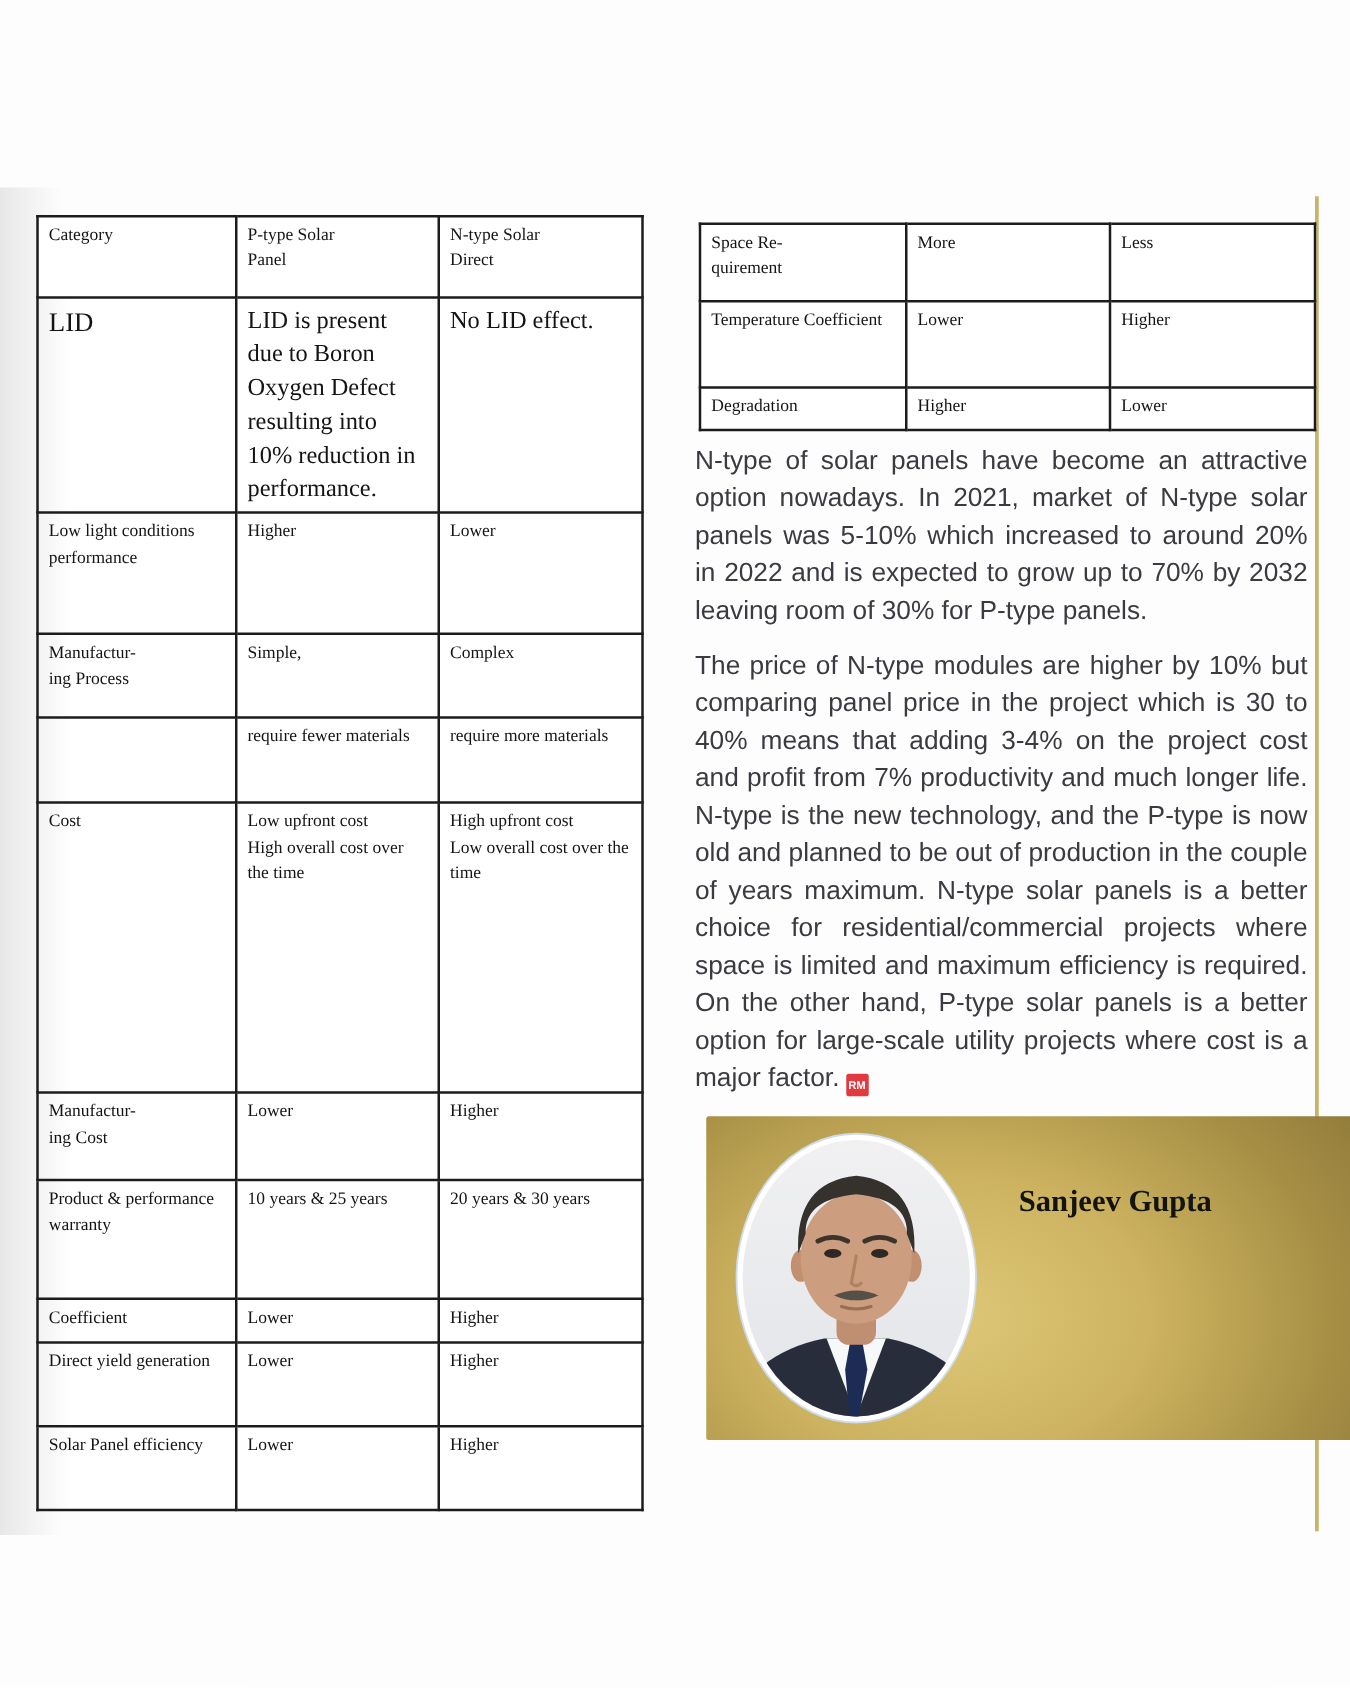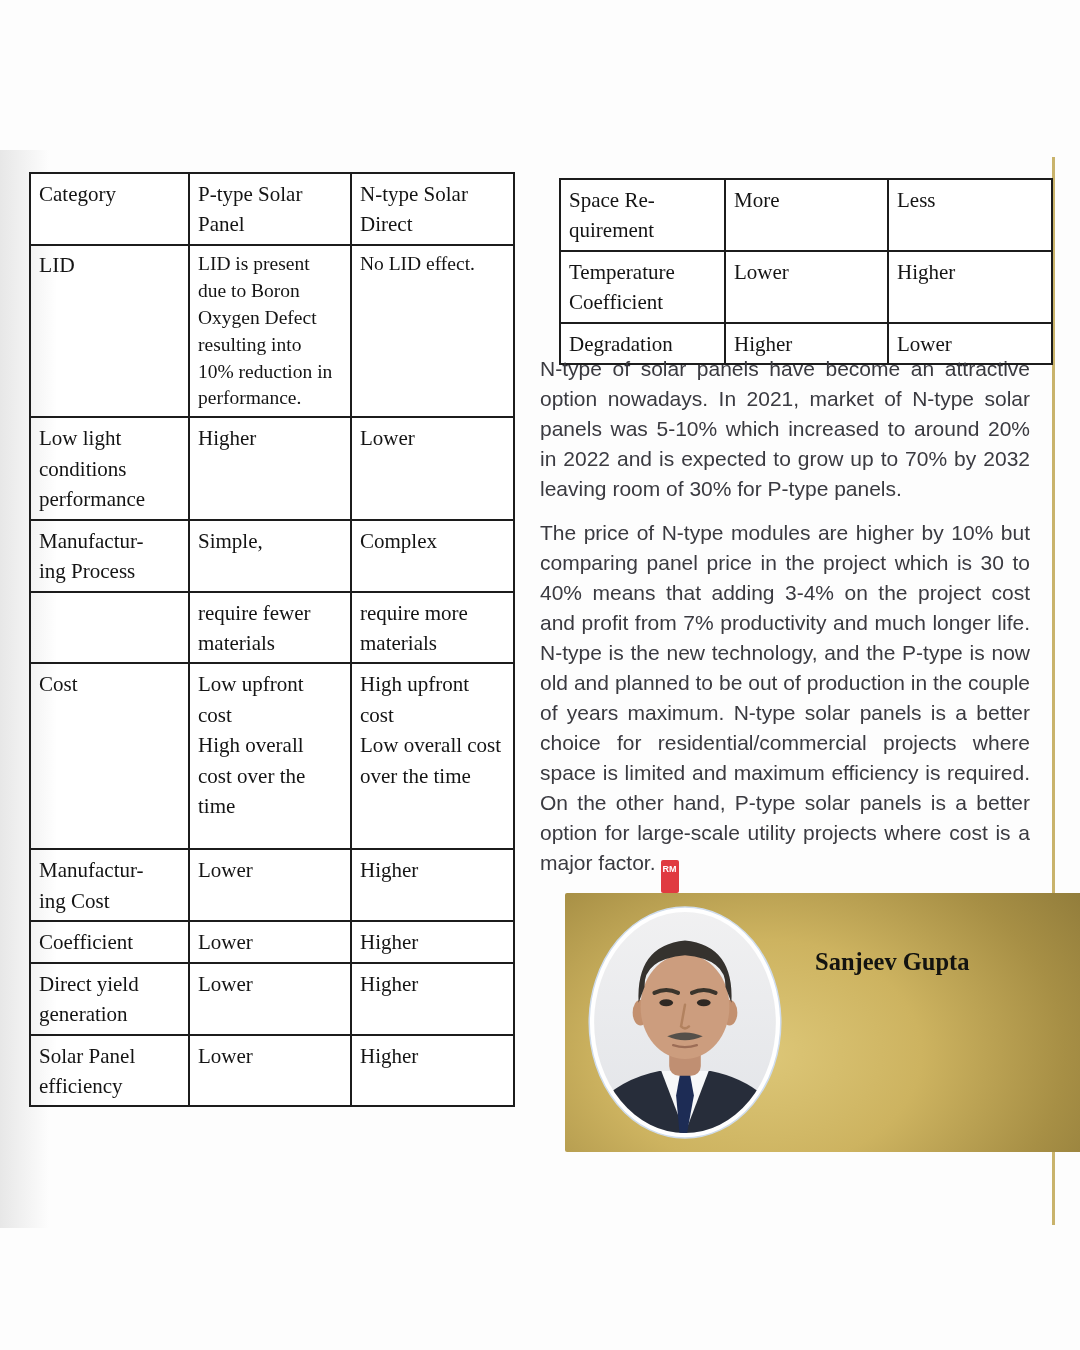--- a/index.html
+++ b/index.html
@@ -15,37 +15,37 @@
     position:absolute;left:1052px;top:157px;width:3px;height:1068px;
     background:#c9b36b;
   }
   table.cmp{
     position:absolute;border-collapse:collapse;table-layout:fixed;
     background:#fff;
   }
   table.cmp td,table.cmp th{
     border:2px solid #1c1c1c;vertical-align:top;text-align:left;
     padding:5px 8px 4px 8px;font-weight:normal;
-    font-size:21px;line-height:1.45;white-space:pre-line;
+    font-size:14px;line-height:1.45;white-space:pre-line;
     overflow:hidden;
   }
   table.left-table{left:29px;top:172px;width:484px;}
   table.right-table{left:559px;top:178px;width:492px;}
   tr.small-text td{font-size:19.5px;line-height:1.38;}
   td.cat-cell{background:linear-gradient(to right,#f3f3f3 0,#ffffff 26px);}
   .para{
-    position:absolute;left:540px;width:490px;margin:0;
+    position:absolute;left:556px;width:490px;margin:0;
     font-family:"Liberation Sans","DejaVu Sans",sans-serif;
     font-size:21px;line-height:30px;color:#3a3a40;
     text-align:justify;
   }
   .para-1{top:354px;}
   .para-2{top:518px;}
   .rm-badge{
-    display:inline-block;width:18px;height:33px;margin-left:5px;
+    display:inline-block;width:18px;height:18px;margin-left:5px;
     background:#e03a40;color:#ffffff;border-radius:2px;
     font-family:"Liberation Sans",sans-serif;font-weight:bold;font-size:9px;
     line-height:18px;text-align:center;vertical-align:-2px;letter-spacing:0;
     text-align-last:center;
   }
   .byline-card{
     position:absolute;left:535px;top:893px;width:518px;height:259px;
     background:radial-gradient(ellipse 420px 300px at 38% 62%,#ddc778 0%,#cdb360 38%,#a78f45 72%,#8b7738 100%);
     border-radius:2px;
     margin-left:30px;
@@ -97,32 +97,37 @@
       <td class="cat-cell">Manufactur-
 ing Process</td>
       <td>Simple,</td>
       <td>Complex</td>
     </tr>
     <tr style="height:68px">
       <td class="cat-cell"></td>
       <td>require fewer materials</td>
       <td>require more materials</td>
     </tr>
-    <tr style="height:186px">
+    <tr style="height:232px">
       <td class="cat-cell">Cost</td>
       <td>Low upfront cost
 High overall cost over the time</td>
       <td>High upfront cost
 Low overall cost over the time</td>
     </tr>
     <tr style="height:70px">
       <td class="cat-cell">Manufactur-
 ing Cost</td>
       <td>Lower</td>
       <td>Higher</td>
+    </tr>
+    <tr style="height:95px">
+      <td class="cat-cell">Product &amp; performance warranty</td>
+      <td>10 years &amp; 25 years</td>
+      <td>20 years &amp; 30 years</td>
     </tr>
     <tr style="height:35px">
       <td class="cat-cell">Coefficient</td>
       <td>Lower</td>
       <td>Higher</td>
     </tr>
     <tr style="height:67px">
       <td class="cat-cell">Direct yield generation</td>
       <td>Lower</td>
       <td>Higher</td>

